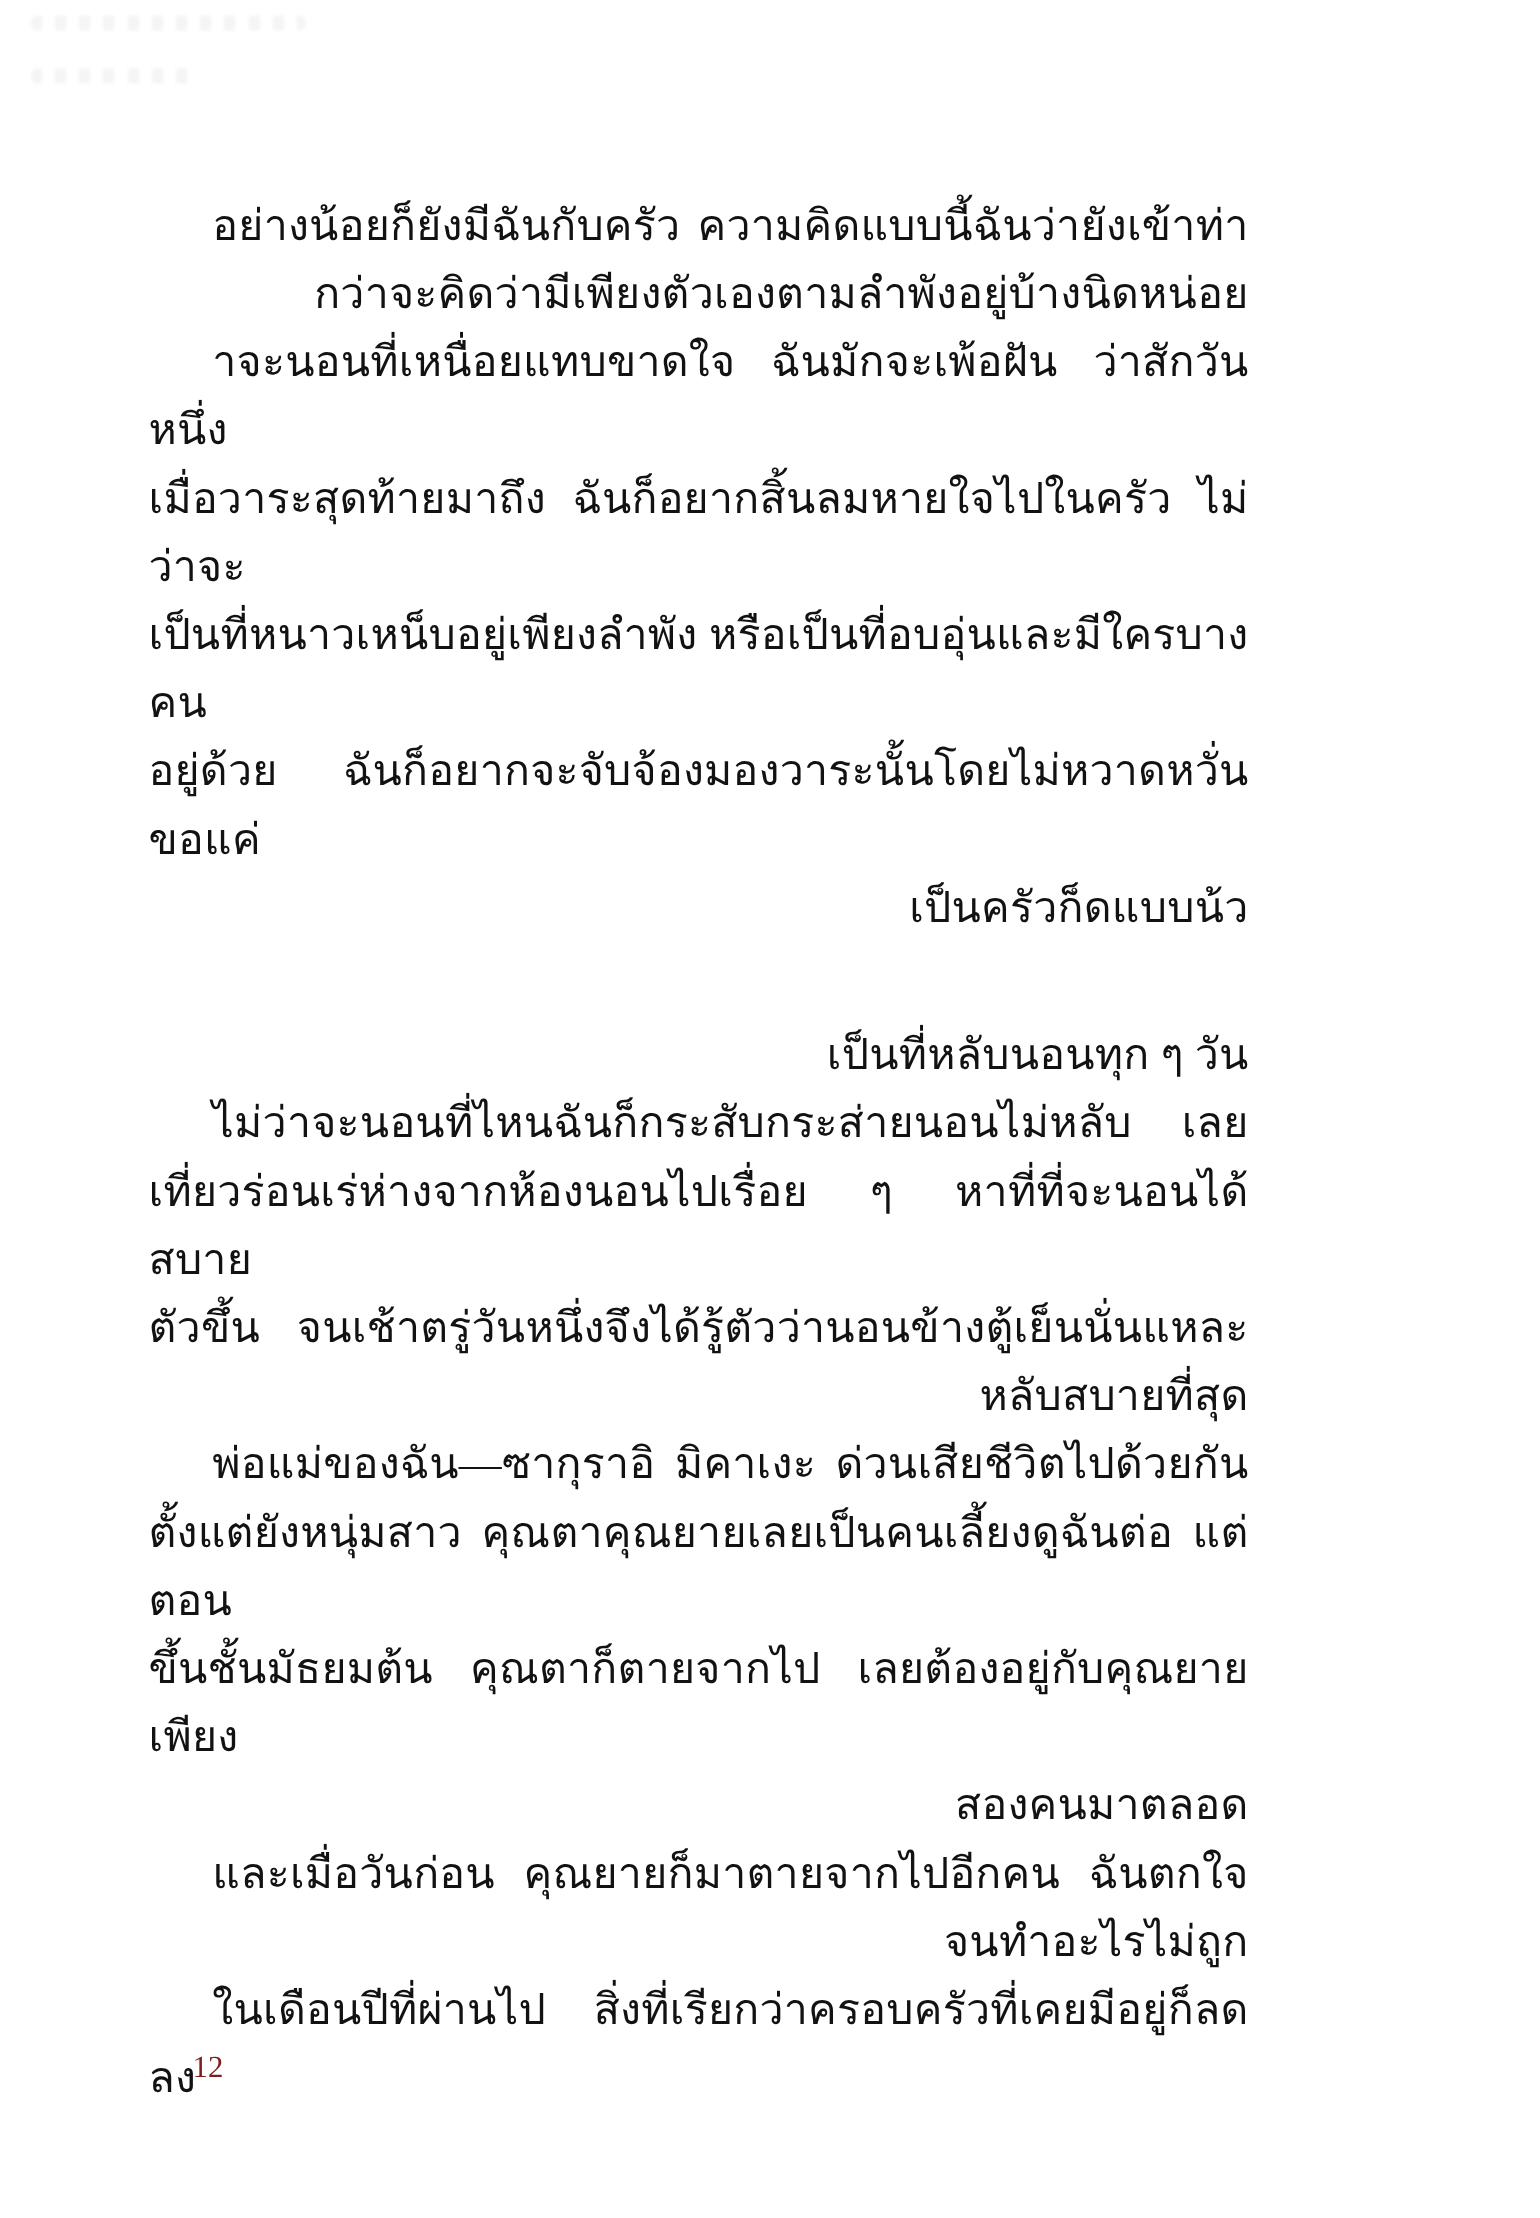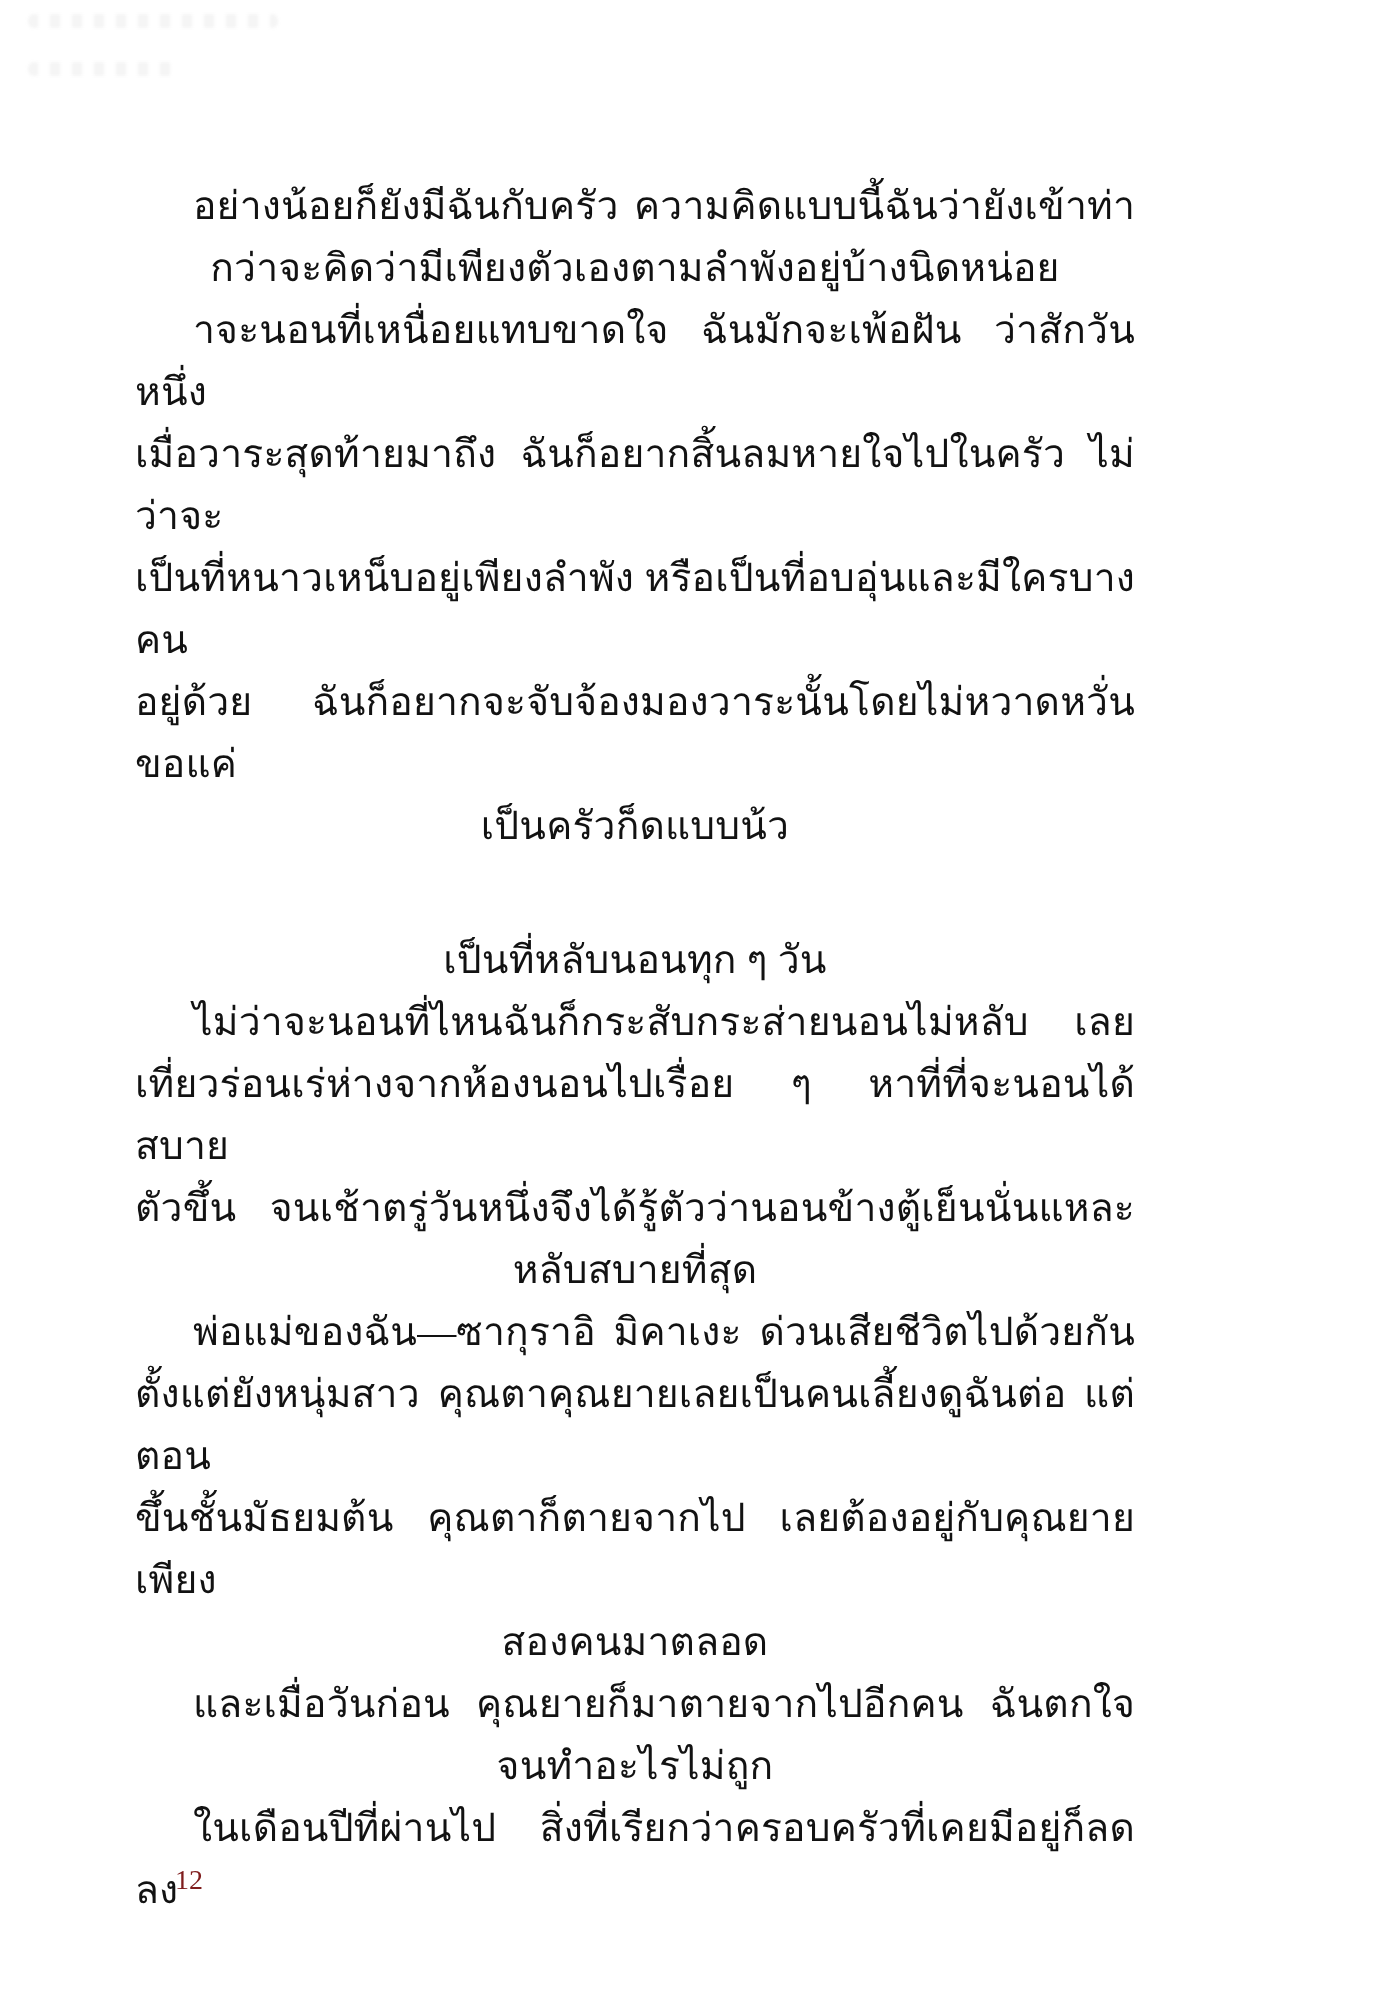--- a/index.html
+++ b/index.html
@@ -37,21 +37,21 @@
     position: absolute;
     left: 135px;
     top: 175px;
     width: 1000px;
     font-size: 39px;
     letter-spacing: 0.2px;
   }
   .line {
     line-height: 62px;
     min-height: 62px;
-    text-align: center;
+    text-align: right;
     white-space: nowrap;
   }
   .line.justify {
     white-space: normal;
     text-align: justify;
     text-align-last: justify;
   }
   .line.indent {
     padding-left: 58px;
   }

